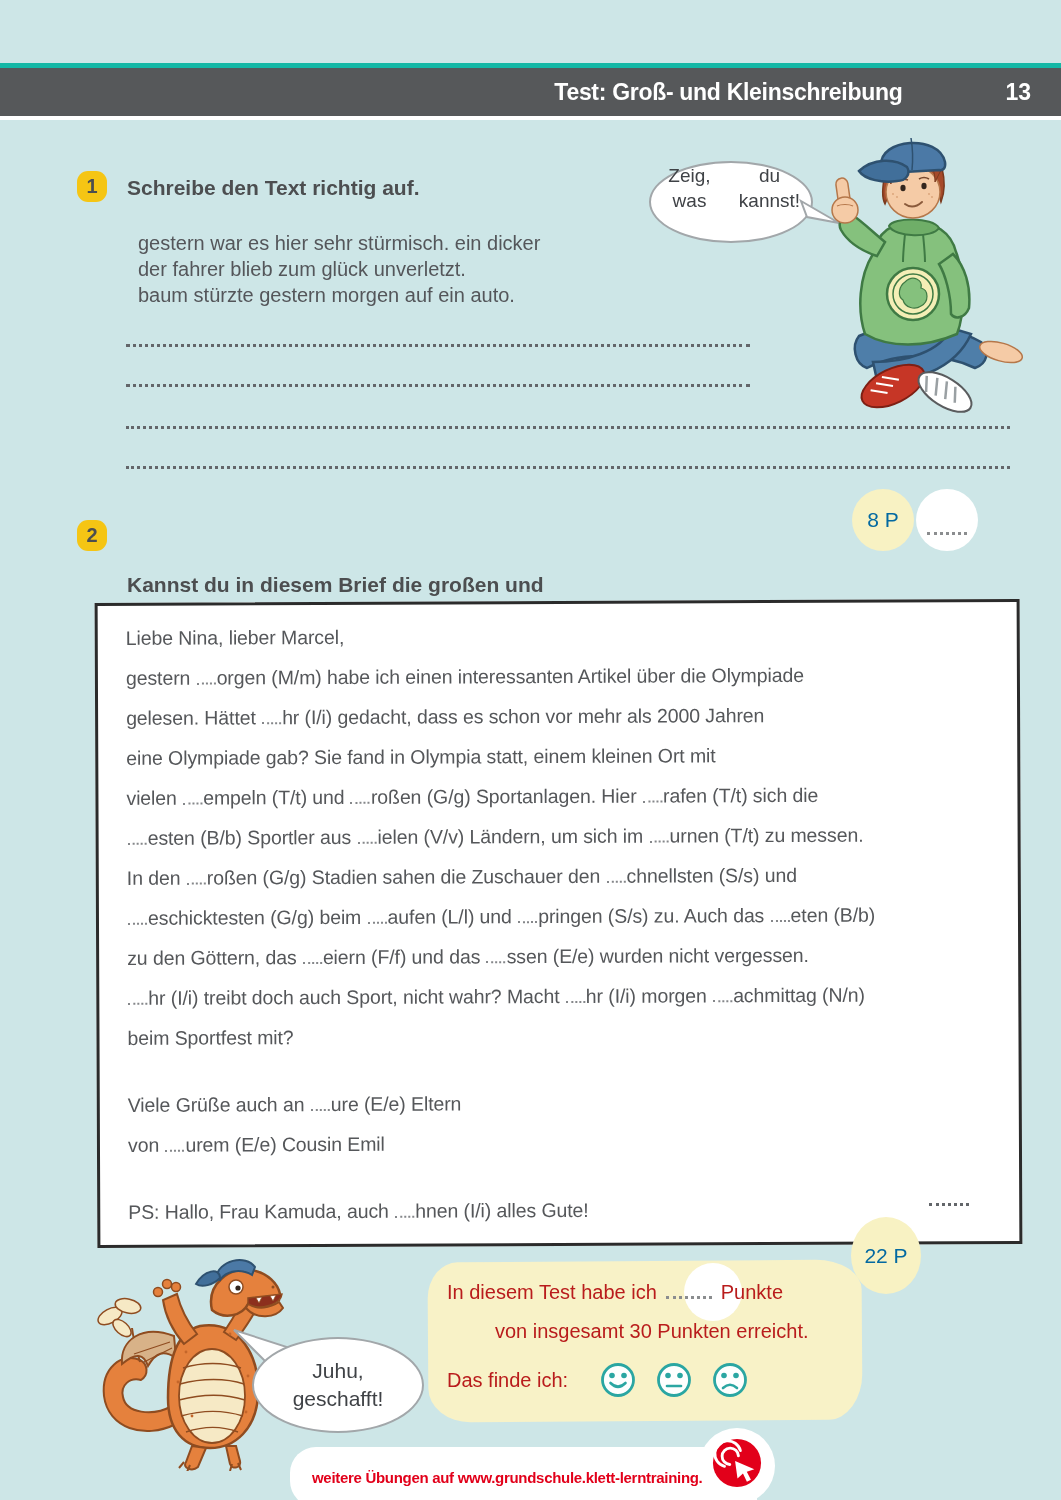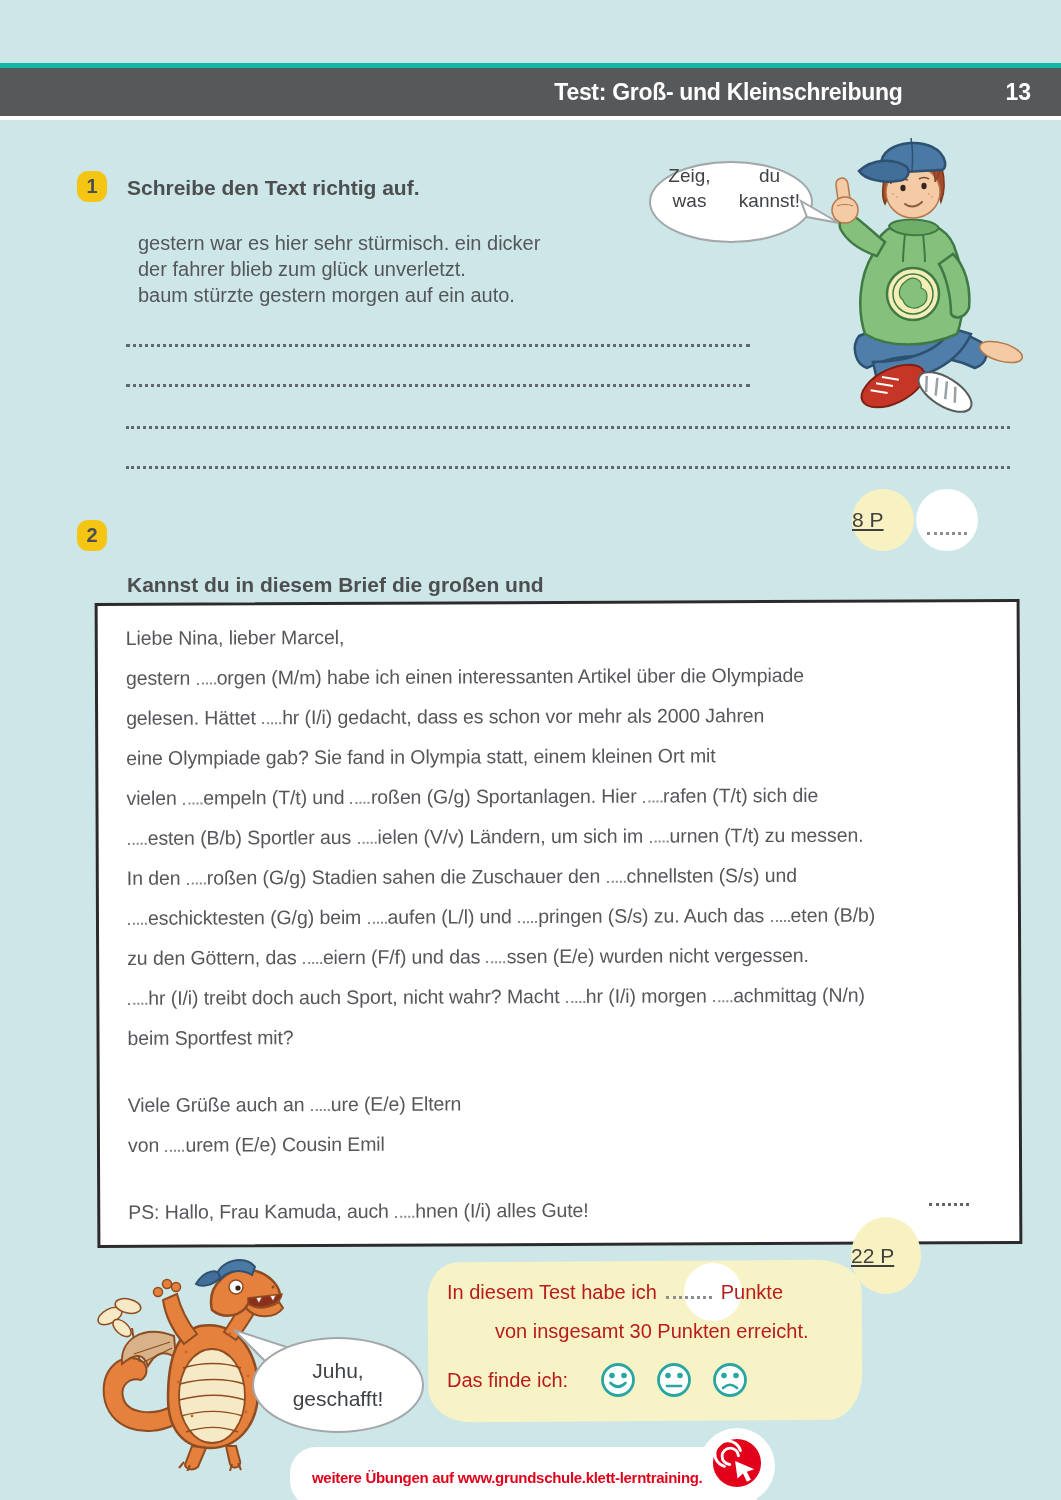--- a/index.html
+++ b/index.html
@@ -17,21 +17,21 @@
   .tasknum{position:absolute;width:30px;height:31px;background:#f5c514;border-radius:11px;
            display:flex;align-items:center;justify-content:center;font-size:20px;font-weight:600;color:#4c4e50;}
   .tasktitle{position:absolute;left:127px;font-size:21px;font-weight:600;color:#4c4e50;line-height:32px;}
   .bodytext{position:absolute;left:127px;font-size:20px;line-height:26px;color:#54565a;margin-left:11px;}
 
   
   .writeline{position:absolute;height:13px;border-bottom:3px dotted #63666a;}
 
   
   .pts-yellow{position:absolute;background:#f8f2c3;border-radius:50%;display:flex;align-items:center;
-              font-size:21px;color:#404040;text-decoration:underline;}
+              justify-content:center;font-size:21px;color:#0369a1;}
   .pts-white{position:absolute;background:#fff;border-radius:50%;display:flex;align-items:center;justify-content:center;}
   .pts-dots{display:inline-block;width:40px;height:12px;border-bottom:3px dotted #8b8d8f;margin-top:14px;}
 
   
   .bubble{position:absolute;background:#fff;border:2px solid #a2a7aa;border-radius:50%;
           text-align:center;color:#3f4246;}
   .bubble-tail{position:absolute;}
 
   
   .letter{position:absolute;left:96px;top:601px;width:925px;height:645px;background:#fff;

